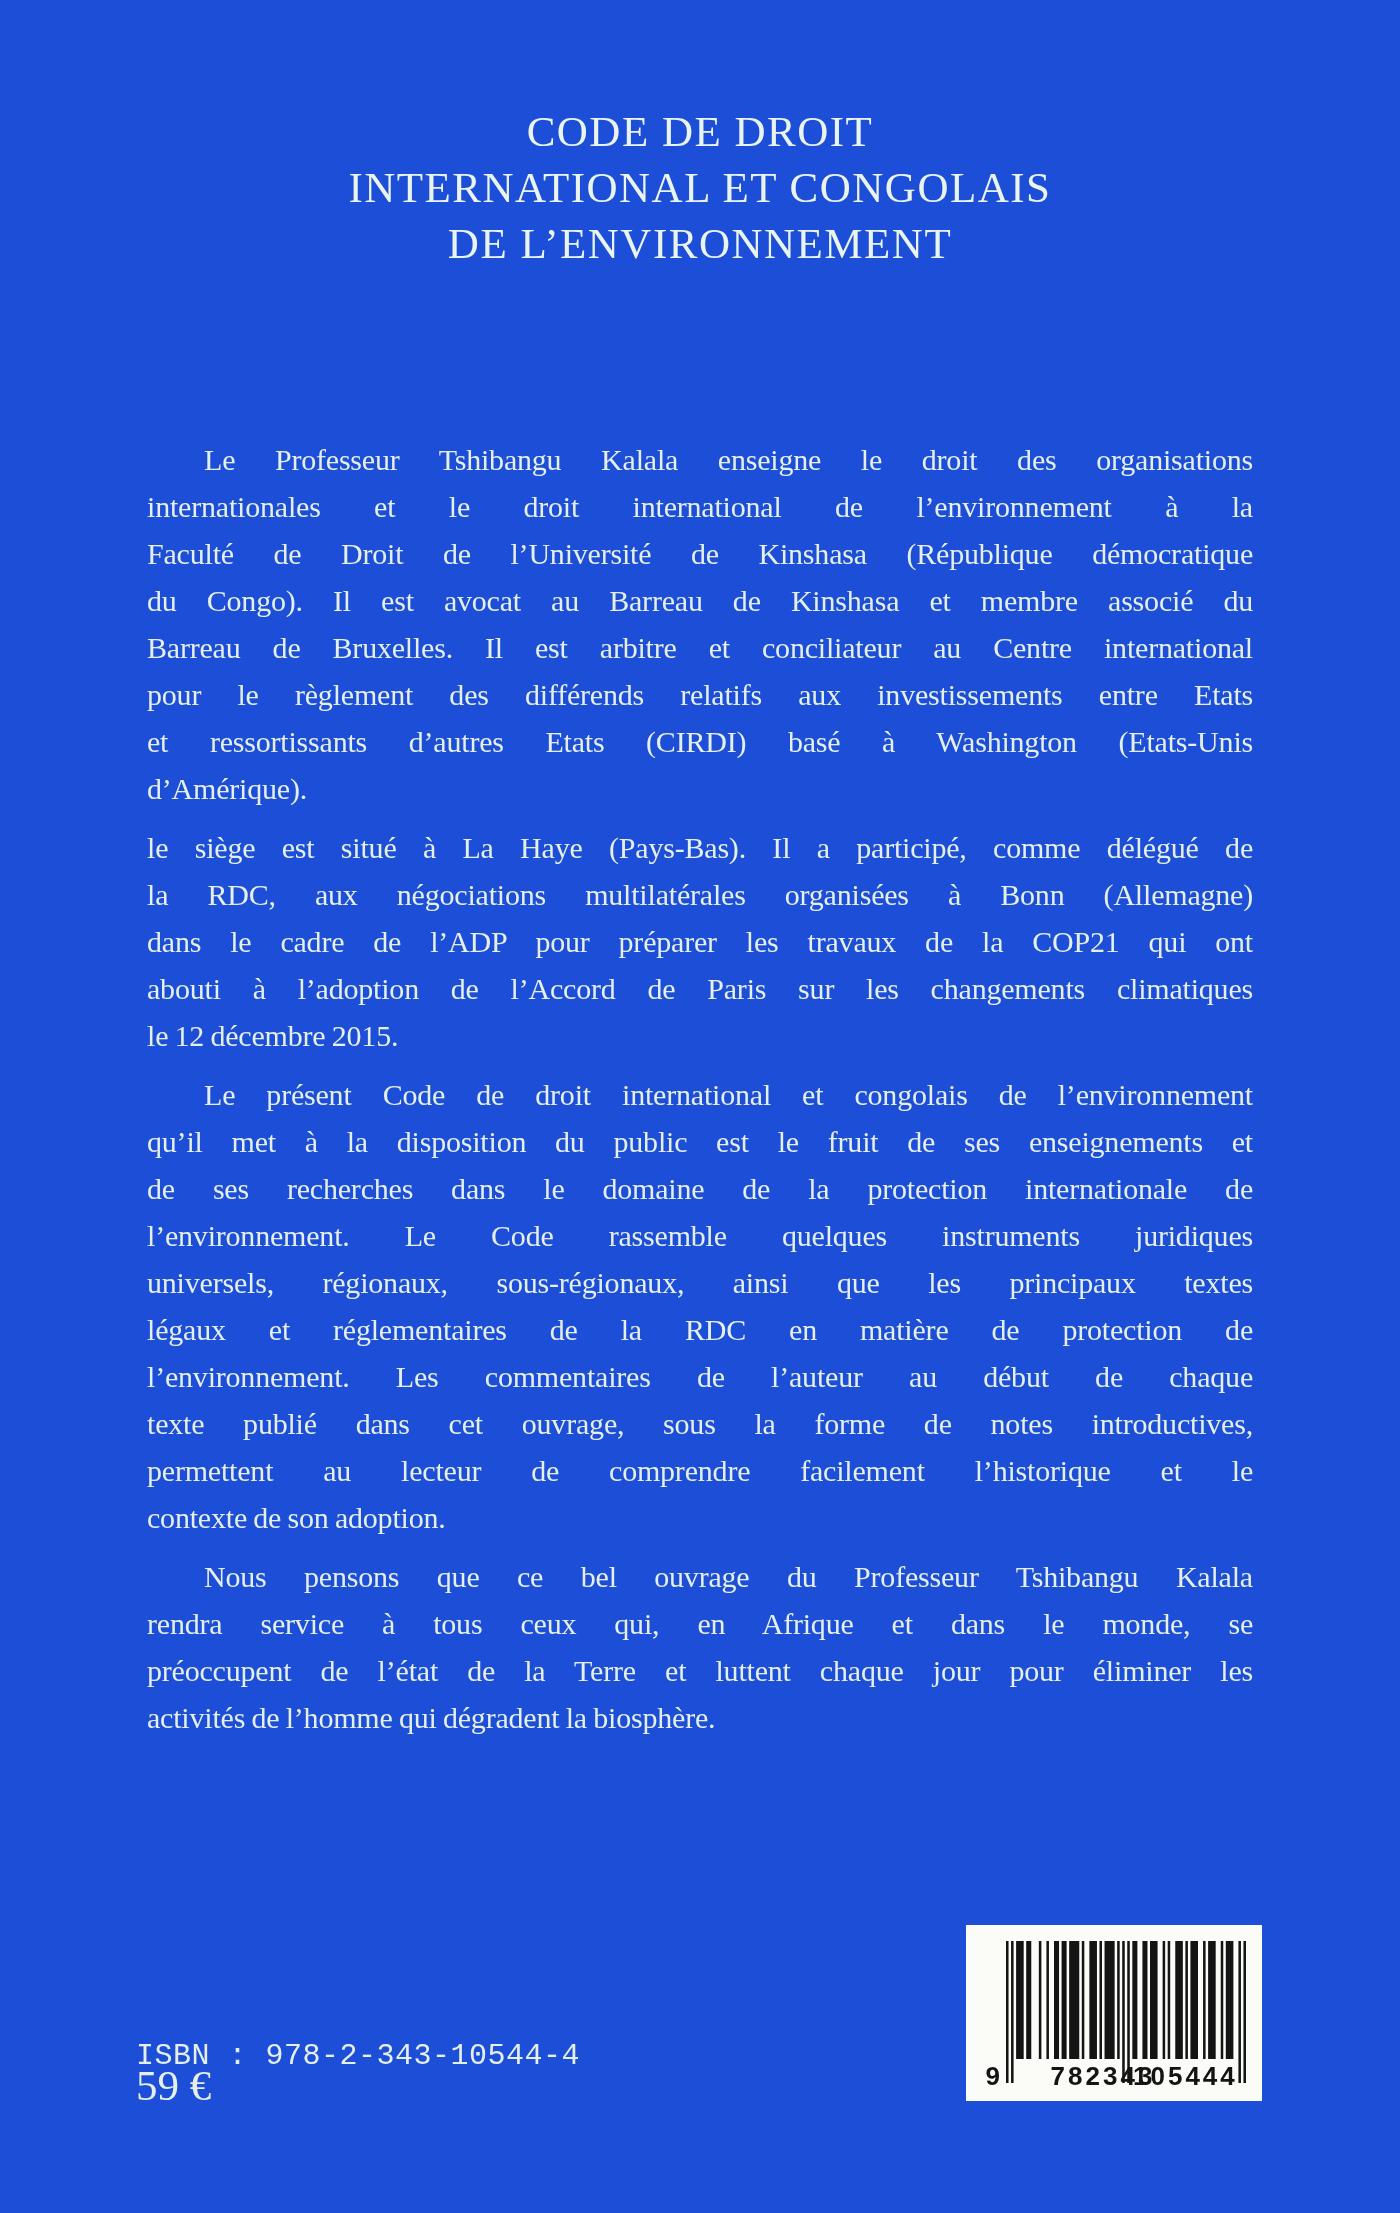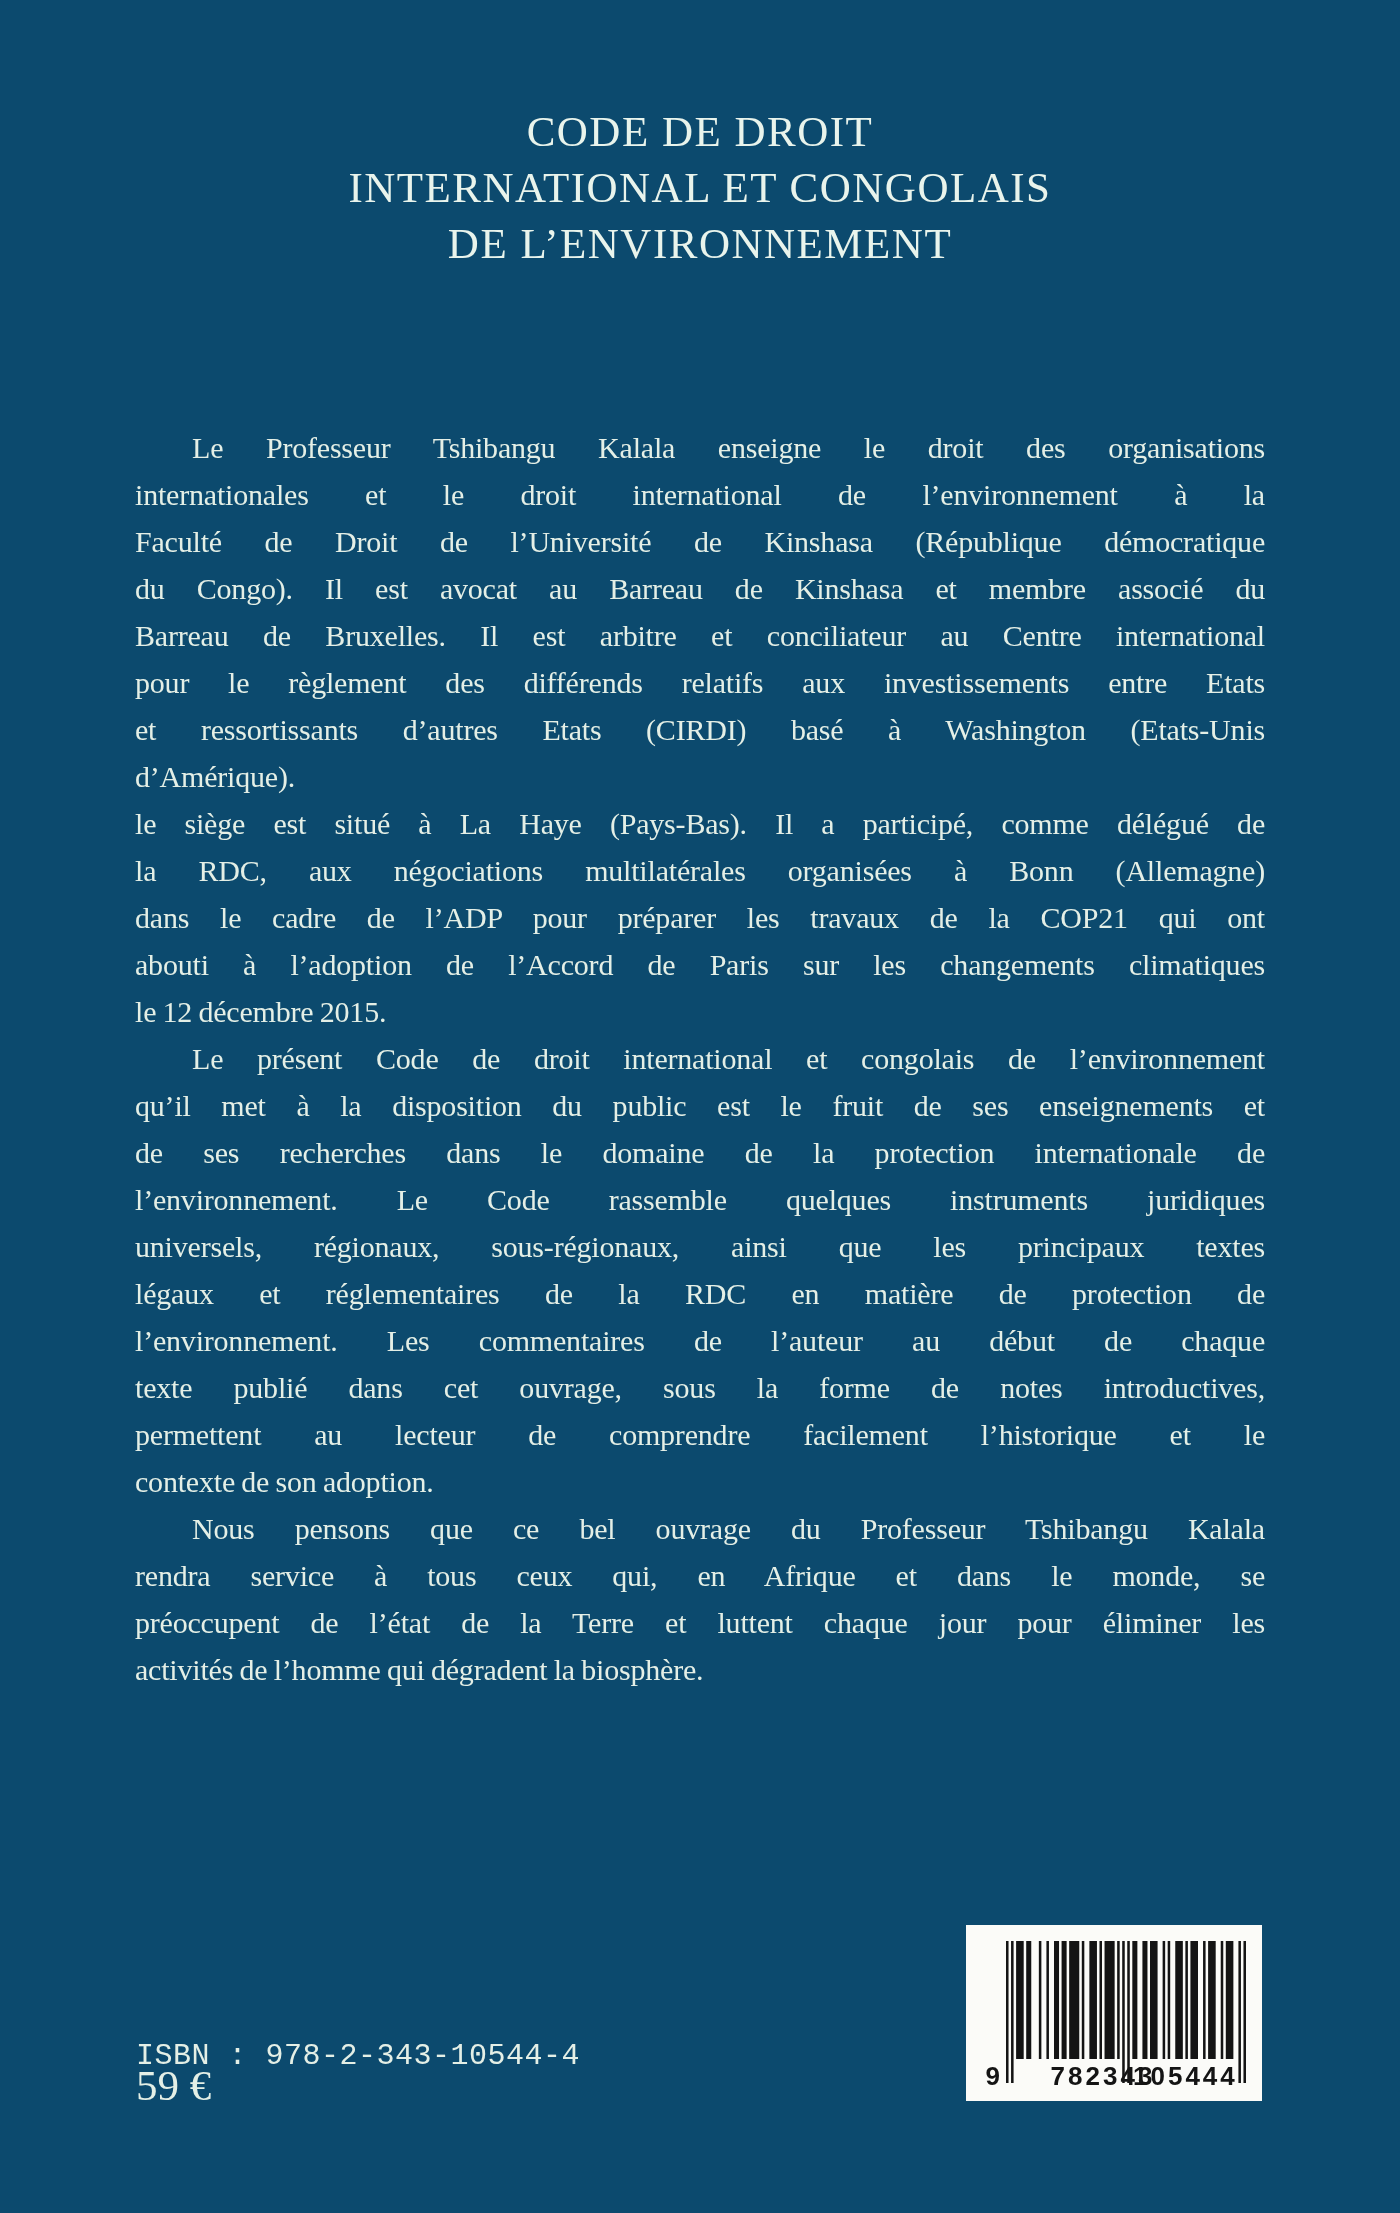--- a/index.html
+++ b/index.html
@@ -1,19 +1,19 @@
 <!DOCTYPE html>
 <html><head>
 <meta charset="utf-8">
 <style>
   html,body{margin:0;padding:0;background:#333;}
   .cover{
     position:relative;
     width:1400px;height:2213px;
-    background:#0c4a6e;
+    background:#1d4ed8;
     font-family:"Liberation Serif", serif;
     overflow:hidden;
   }
   .title-block{
     position:absolute;
     top:104px;left:0;right:0;
     text-align:center;
     color:#e9f4ec;
   }
   .title-line{
@@ -24,21 +24,21 @@
   }
   .body-block{
     position:absolute;
     top:424px;left:135px;
     width:1130px;
     color:#e4efe6;
     font-size:30px;
     letter-spacing:-0.2px;
     word-spacing:-1px;
   }
-  .para{margin:0;padding:0;}
+  .para{margin:12px;padding:0;}
   .line{
     height:47px;
     line-height:47px;
     text-align:justify;
     text-align-last:justify;
   }
   .line.first{text-indent:57px;}
   .line.last{text-align-last:left;}
   .isbn{
     position:absolute;

